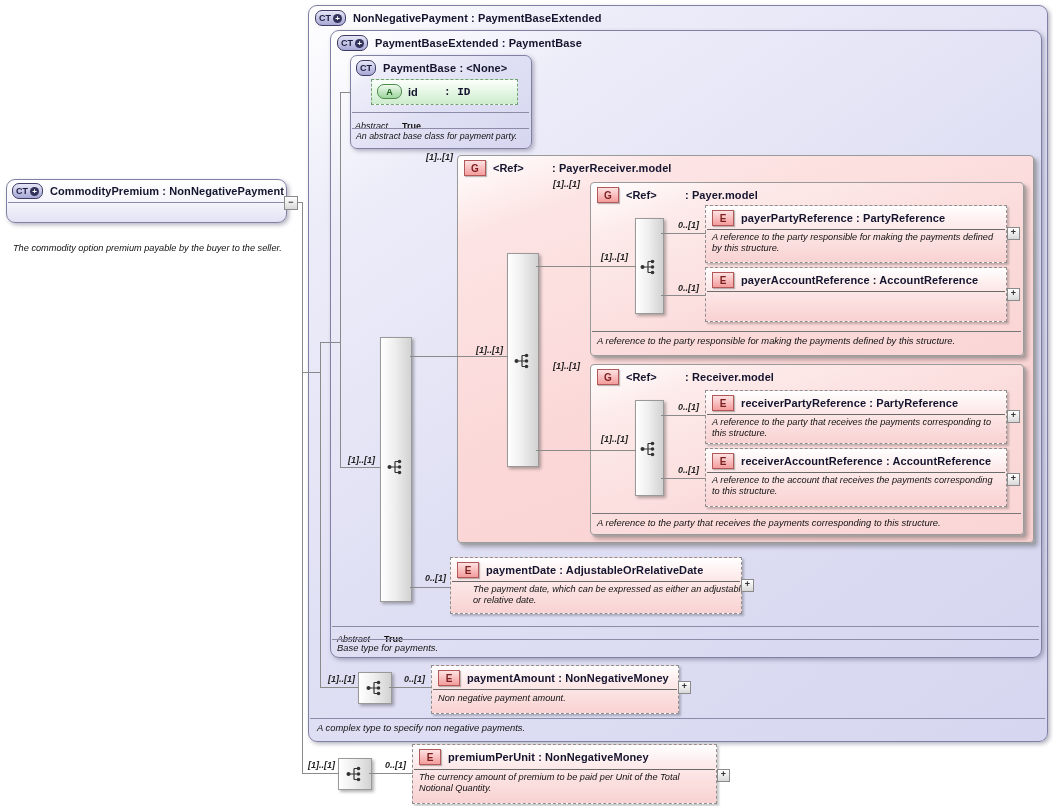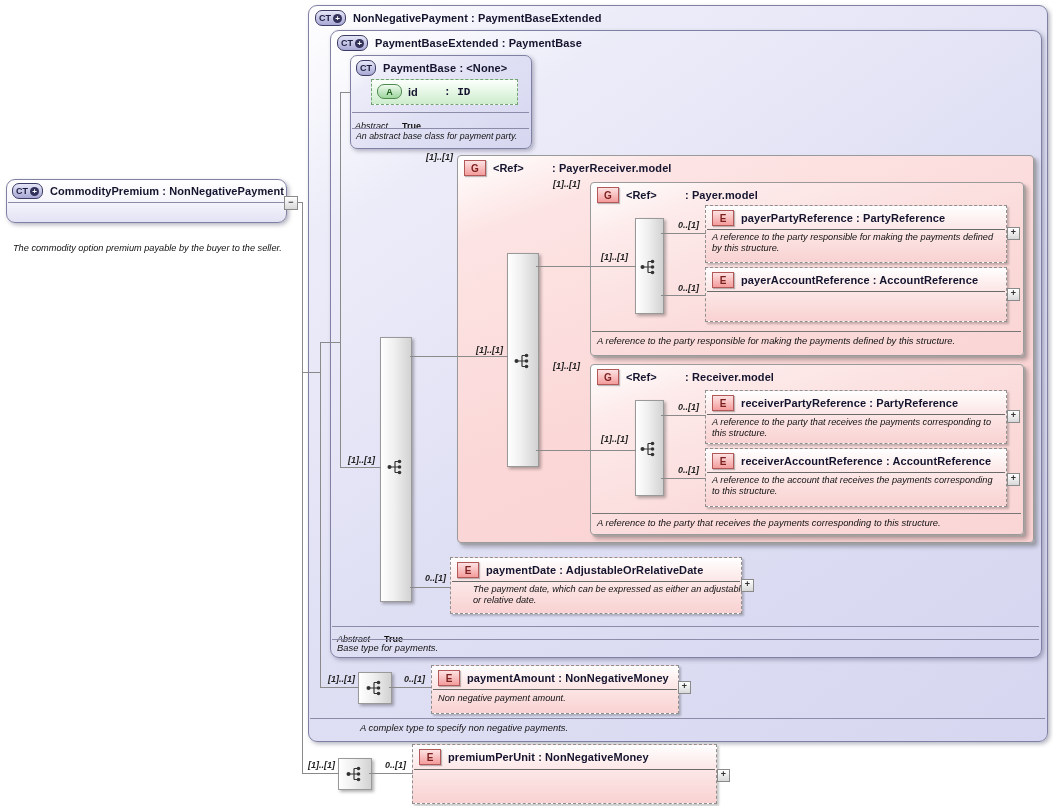--- a/index.html
+++ b/index.html
@@ -68,21 +68,21 @@
 
   <div class="abs ctbox" style="left:308px;top:5px;width:738px;height:735px;">
     <div class="hdr">
       <span class="ct-icon">
           <span>CT</span>
           <span class="ct-plus">+</span>
         </span>
       <span class="title">NonNegativePayment : PaymentBaseExtended</span>
     </div>
     <div class="abs box-divider" style="left:1px;top:712px;width:735px;"></div>
-    <div class="abs footer-text" style="left:8px;top:716px;margin-left:43px;">A complex type to specify non negative payments.</div>
+    <div class="abs footer-text" style="left:8px;top:716px;">A complex type to specify non negative payments.</div>
   </div>
 
   <div class="abs ctbox" style="left:330px;top:30px;width:710px;height:626px;">
     <div class="hdr">
       <span class="ct-icon">
           <span>CT</span>
           <span class="ct-plus">+</span>
         </span>
       <span class="title">PaymentBaseExtended : PaymentBase</span>
     </div>
@@ -196,20 +196,21 @@
     <div class="e-divider" style="top:23px;"></div>
     <div class="abs desc" style="left:6px;top:27px;width:234px;">Non negative payment amount.</div>
   </div>
 
   <div class="abs ebox" style="left:412px;top:744px;width:303px;height:58px;">
     <div class="hdr" style="padding:4px 6px 0;">
       <span class="ge-icon">E</span>
       <span class="title">premiumPerUnit : NonNegativeMoney</span>
     </div>
     <div class="e-divider" style="top:24px;"></div>
+    <div class="abs desc" style="left:6px;top:27px;width:291px;">The currency amount of premium to be paid per Unit of the Total Notional Quantity.</div>
   </div>
 
   <div class="abs bar" style="left:380px;top:337px;width:30px;height:263px;">
     <svg class="abs" style="left:5px;top:120px;" width="20" height="18" viewBox="0 0 20 18">
         <circle cx="3.5" cy="9" r="2" fill="#333"></circle>
         <path d="M3.5 9 H9 M9 3.5 V14.5 M9 3.5 H12.5 M9 9 H12.5 M9 14.5 H12.5" stroke="#333" stroke-width="1.2" fill="none"></path>
         <circle cx="13.5" cy="3.5" r="1.8" fill="#333"></circle>
         <circle cx="13.5" cy="9" r="1.8" fill="#333"></circle>
         <circle cx="13.5" cy="14.5" r="1.8" fill="#333"></circle>
       </svg>

